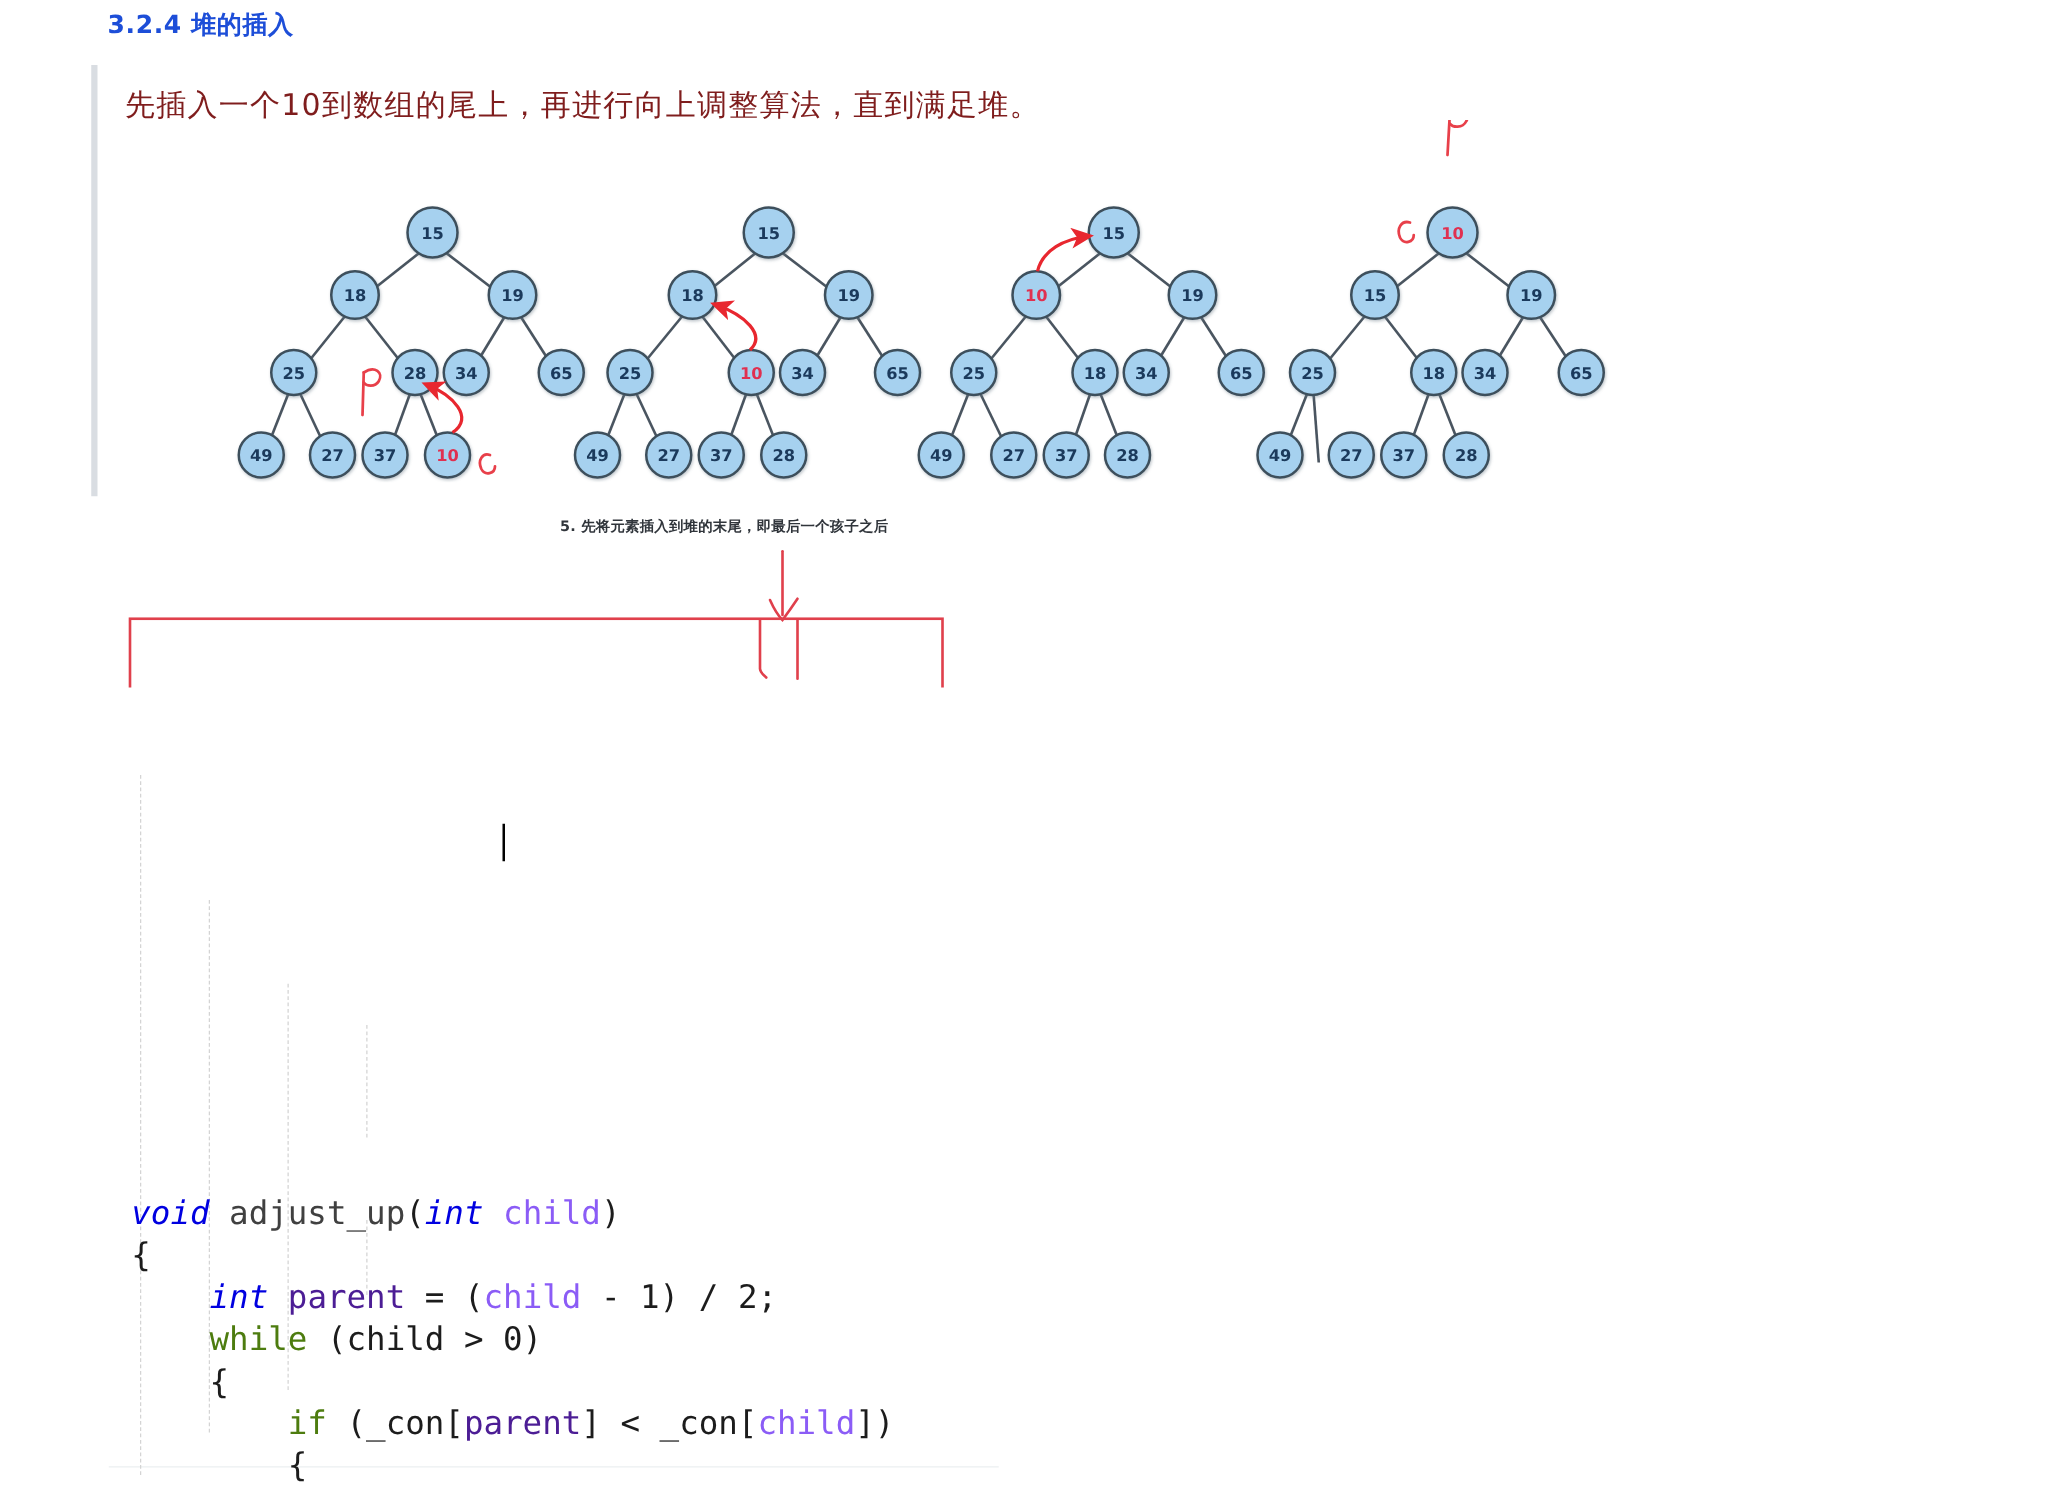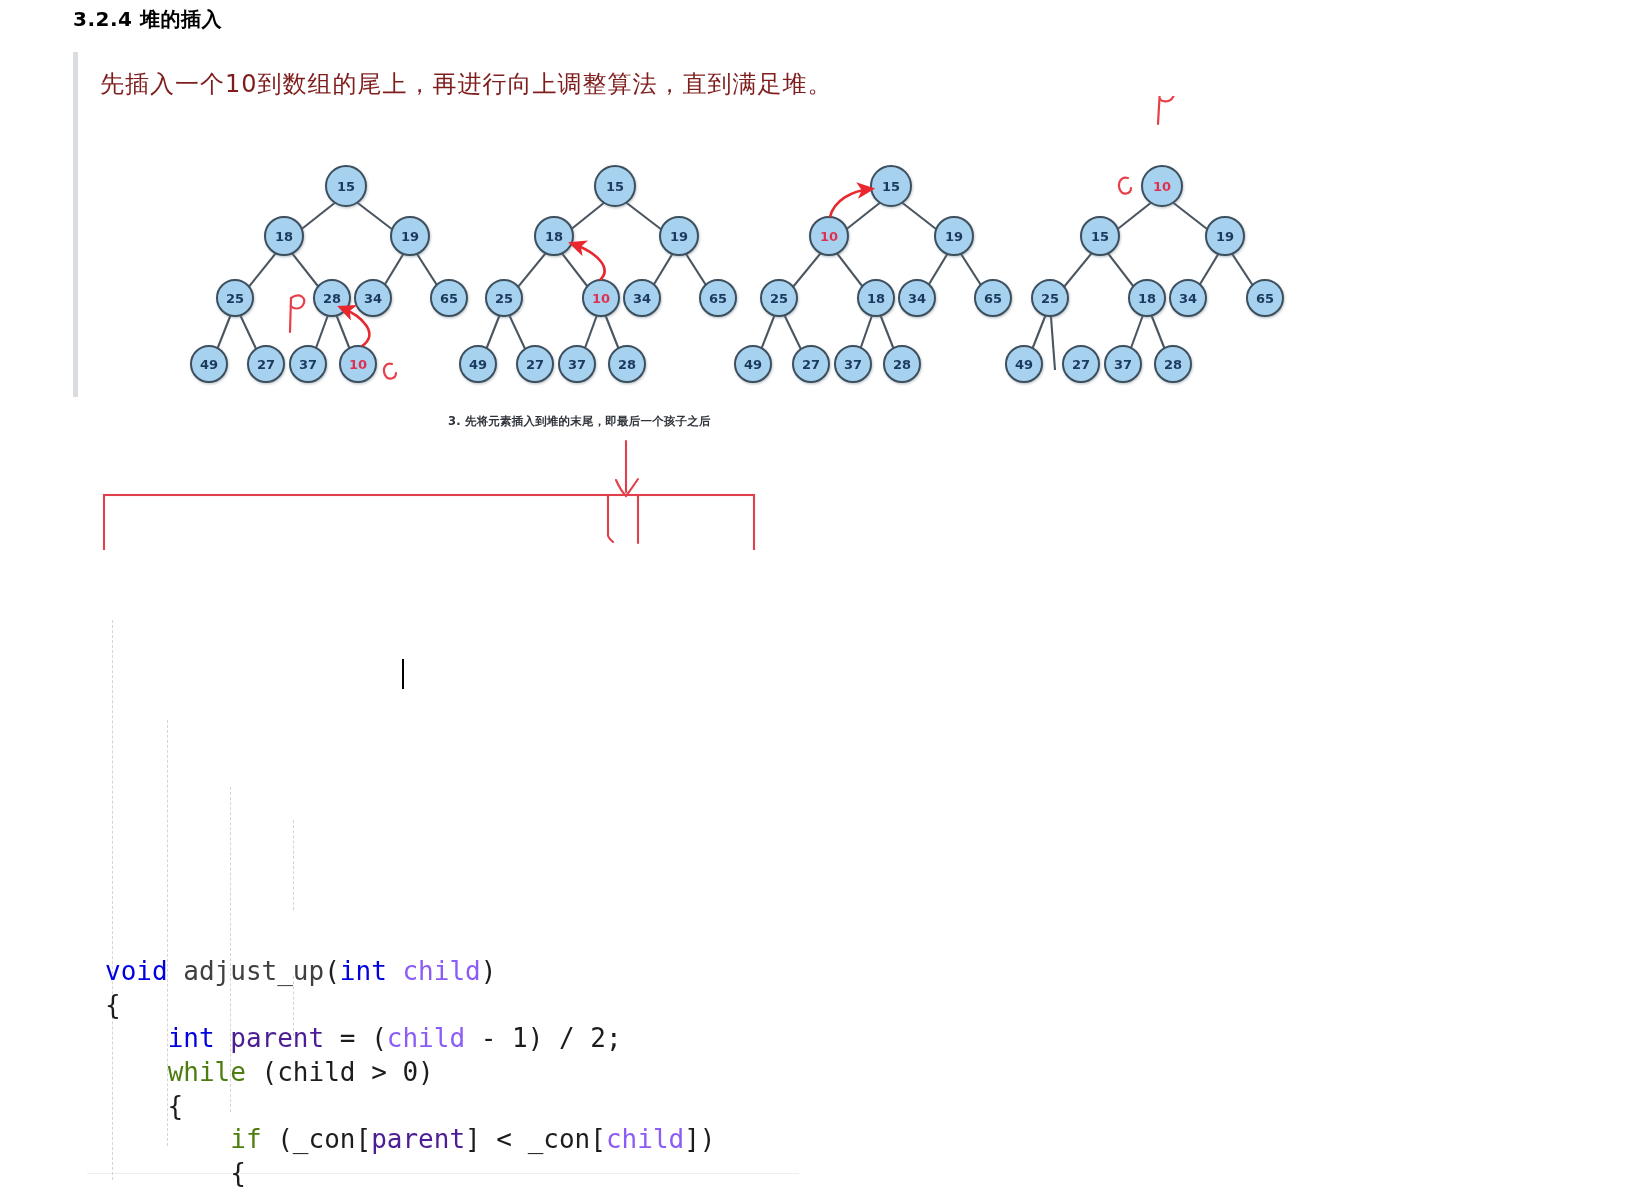--- a/index.html
+++ b/index.html
@@ -7,22 +7,22 @@
     width:1642px;height:1194px;
     background:#ffffff;
     font-family:"Liberation Sans","DejaVu Sans",sans-serif;
     overflow:hidden;
     position:relative;
   }
   .page{position:relative;width:1642px;height:1194px;}
 
   
   .section-title{
-    position:absolute;left:73px;top:6px;
-    font-size:20px;font-weight:bold;color:#000000;
+    position:absolute;left:86px;top:6px;
+    font-size:20px;font-weight:bold;color:#1d4ed8;
     letter-spacing:.5px;
     font-family:"DejaVu Sans","Liberation Sans",sans-serif;
   }
 
   
   .quote-wrap{position:absolute;left:73px;top:52px;width:1400px;height:350px;}
   .quote-bar{position:absolute;left:0;top:0;width:5px;height:345px;background:#d9dde2;}
   .quote-text{
     position:absolute;left:27px;top:16px;
     font-size:24px;color:#7f1d1d;letter-spacing:1px;
@@ -48,21 +48,21 @@
 
   
   .code{
     position:absolute;left:105px;top:552px;
     font-family:"DejaVu Sans Mono","Liberation Mono",monospace;
     font-size:26px;line-height:33.6px;
     color:#1c1c1c;
     white-space:pre;
   }
   .code .ln{position:relative;height:33.6px;}
-  .kw-blue{color:#0000e0;}
+  .kw-blue{color:#0000e0;font-style:italic;}
   .kw-purple{color:#4d7c0f;}
   .fn{color:#404040;}
   .var-gray{color:#8b5cf6;}
   .var-navy{color:#4c1d95;}
   .plain{color:#1c1c1c;}
   .line-hl2{
     position:absolute;left:-18px;top:621px;width:712px;height:1px;
     background:#eceff1;
   }
 
@@ -273,21 +273,21 @@
             <path d="M1052,-7 L1050,28"></path>
             <path d="M1052,-7 C1062,-12 1069,-6 1065,1 C1062,7 1054,6 1052,3"></path>
             <path d="M1020,82 C1013,80 1009,87 1012,94 C1015,100 1023,98 1023,92"></path>
           </g>
         </g>
         </g>
       </svg>
     </div>
 
     <div class="caption">
-      <div>3. 先将元素插入到堆的末尾，即最后一个孩子之后</div>
+      <div>5. 先将元素插入到堆的末尾，即最后一个孩子之后</div>
     </div>
   </div>
 
   <div class="annot-box">
     <svg width="700" height="120" viewBox="0 0 700 120" xmlns="http://www.w3.org/2000/svg">
       <g stroke="#e0404c" fill="none" stroke-width="2.1" stroke-linecap="round">
         <path d="M531,11 L531,62"></path>
         <path d="M521,50 C525,59 529,64 531,66 C534,62 539,55 543,49"></path>
         <rect x="9" y="65" width="650" height="59"></rect>
         <path d="M513,66 L513,105 C513,108 516,110 518,112"></path>

